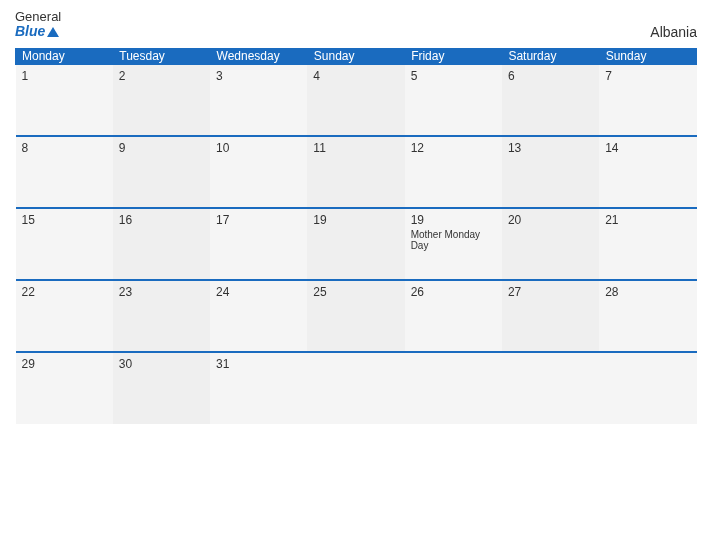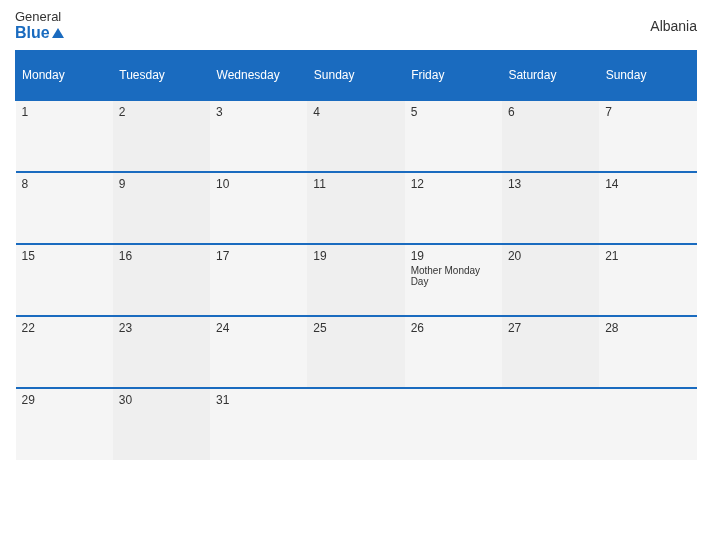--- a/index.html
+++ b/index.html
@@ -12,38 +12,39 @@
     }
     .calendar-container {
       width: 712px;
       height: 550px;
       padding: 10px 15px;
       background: #fff;
     }
     .header {
       display: flex;
       justify-content: space-between;
-      align-items: center;
+      align-items: flex-end;
       margin-bottom: 8px;
     }
     .logo {
       display: flex;
       flex-direction: column;
       align-items: flex-start;
       line-height: 1.1;
     }
     .logo-general {
       font-size: 13px;
       color: #333;
       font-weight: normal;
     }
     .logo-blue {
-      font-size: 16px;
+      font-size: 14px;
       color: #1a6bbf;
       font-weight: bold;
+      font-style: italic;
     }
     .logo-triangle {
       display: inline-block;
       width: 0;
       height: 0;
       border-left: 6px solid transparent;
       border-right: 6px solid transparent;
       border-bottom: 10px solid #1a6bbf;
       margin-left: 2px;
       vertical-align: middle;
@@ -65,21 +66,21 @@
     }
     .calendar-table {
       width: 100%;
       border-collapse: collapse;
     }
     .calendar-table th {
       background-color: #1a6bbf;
       color: #fff;
       font-size: 12px;
       font-weight: normal;
-      padding: 17px 6px;
+      padding: 0 6px;
       text-align: left;
       border: 1px solid #1a6bbf;
     }
     .calendar-table td {
       border: none;
       border-top: 2px solid #1a6bbf;
       vertical-align: top;
       padding: 4px 6px;
       height: 72px;
       width: calc(100% / 7);

